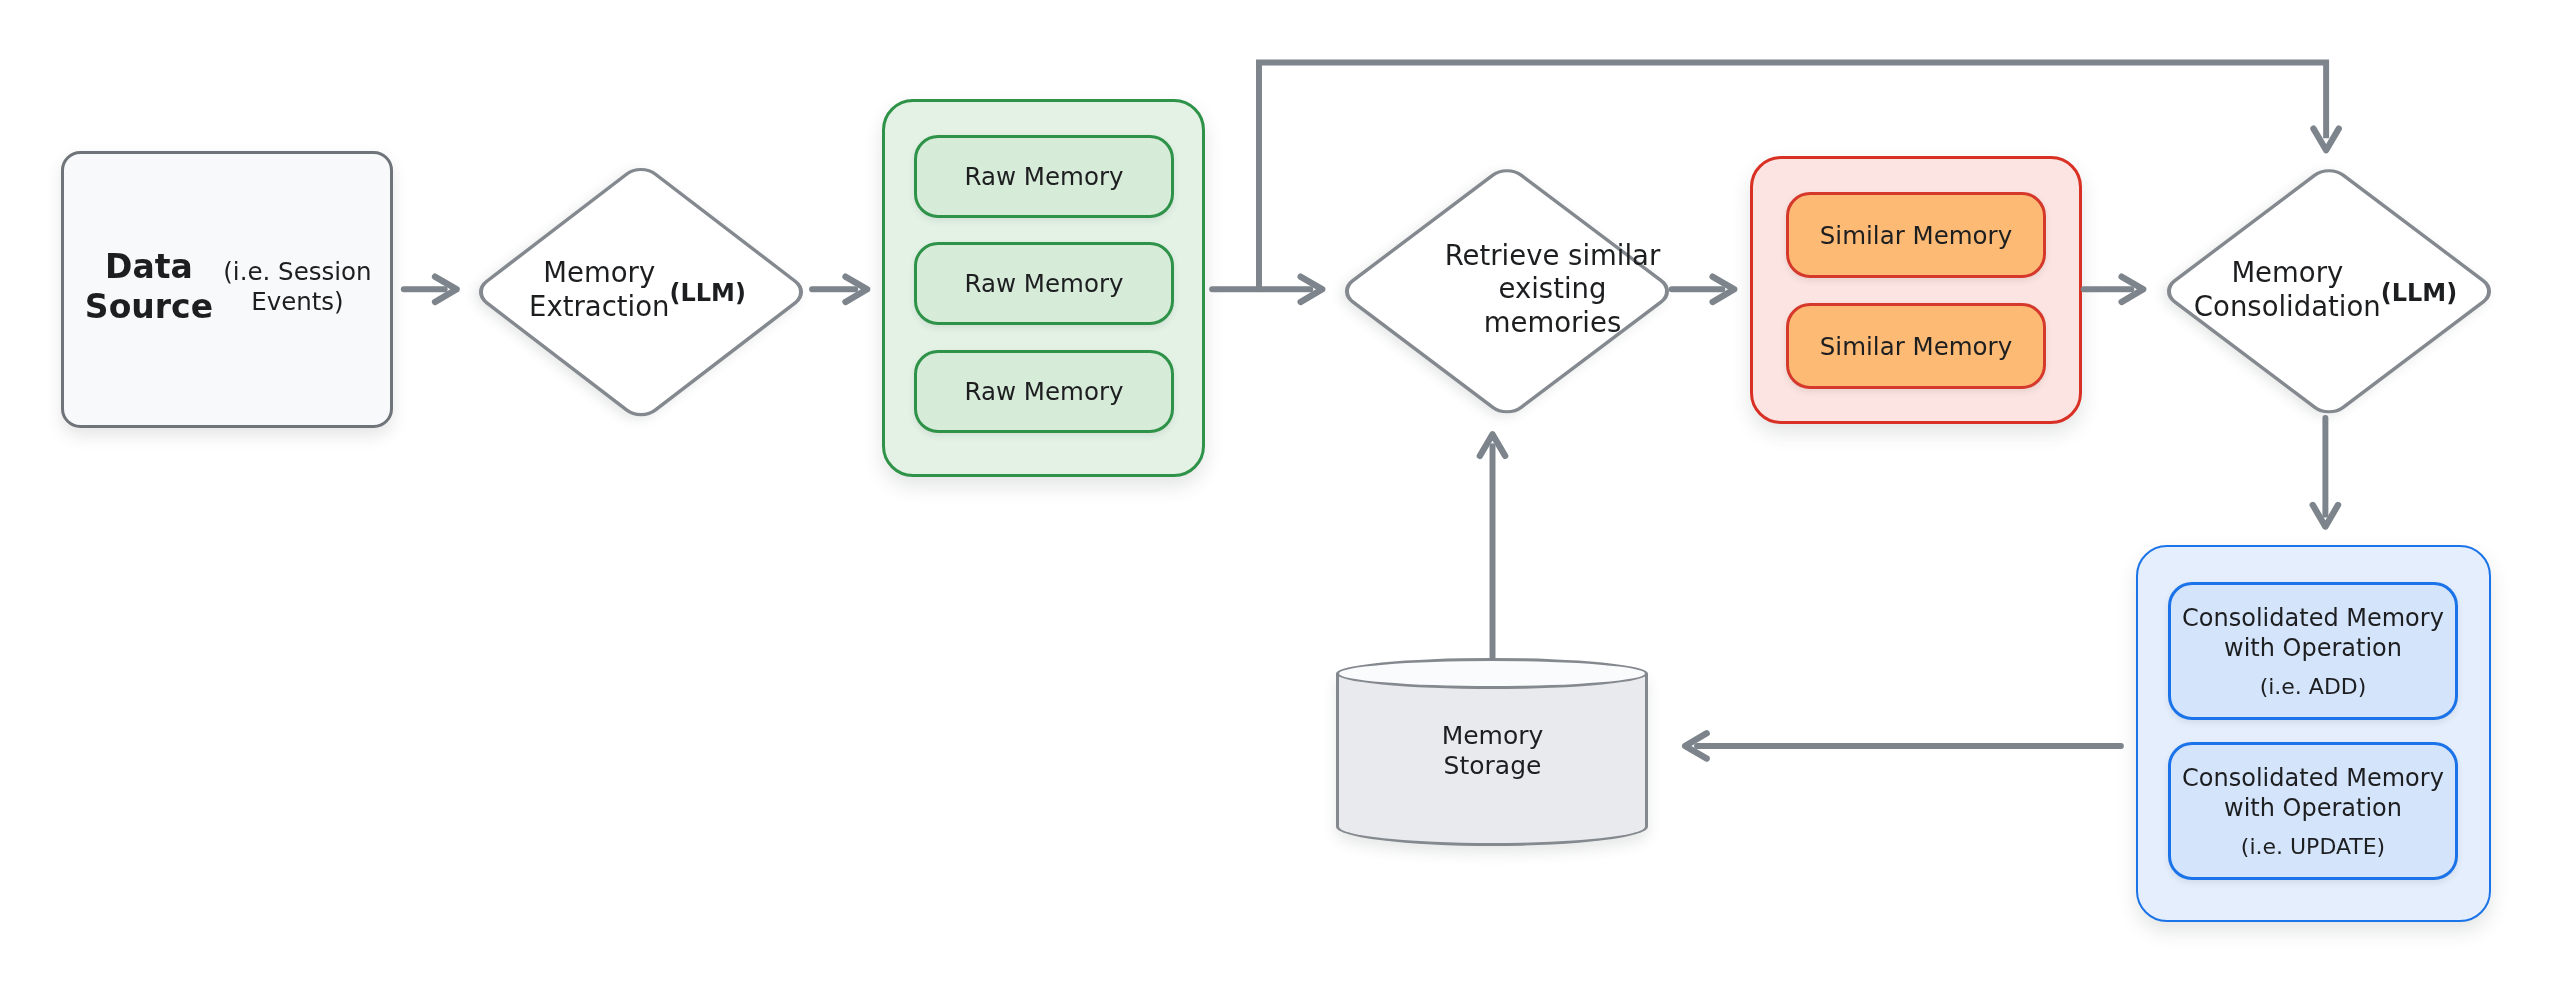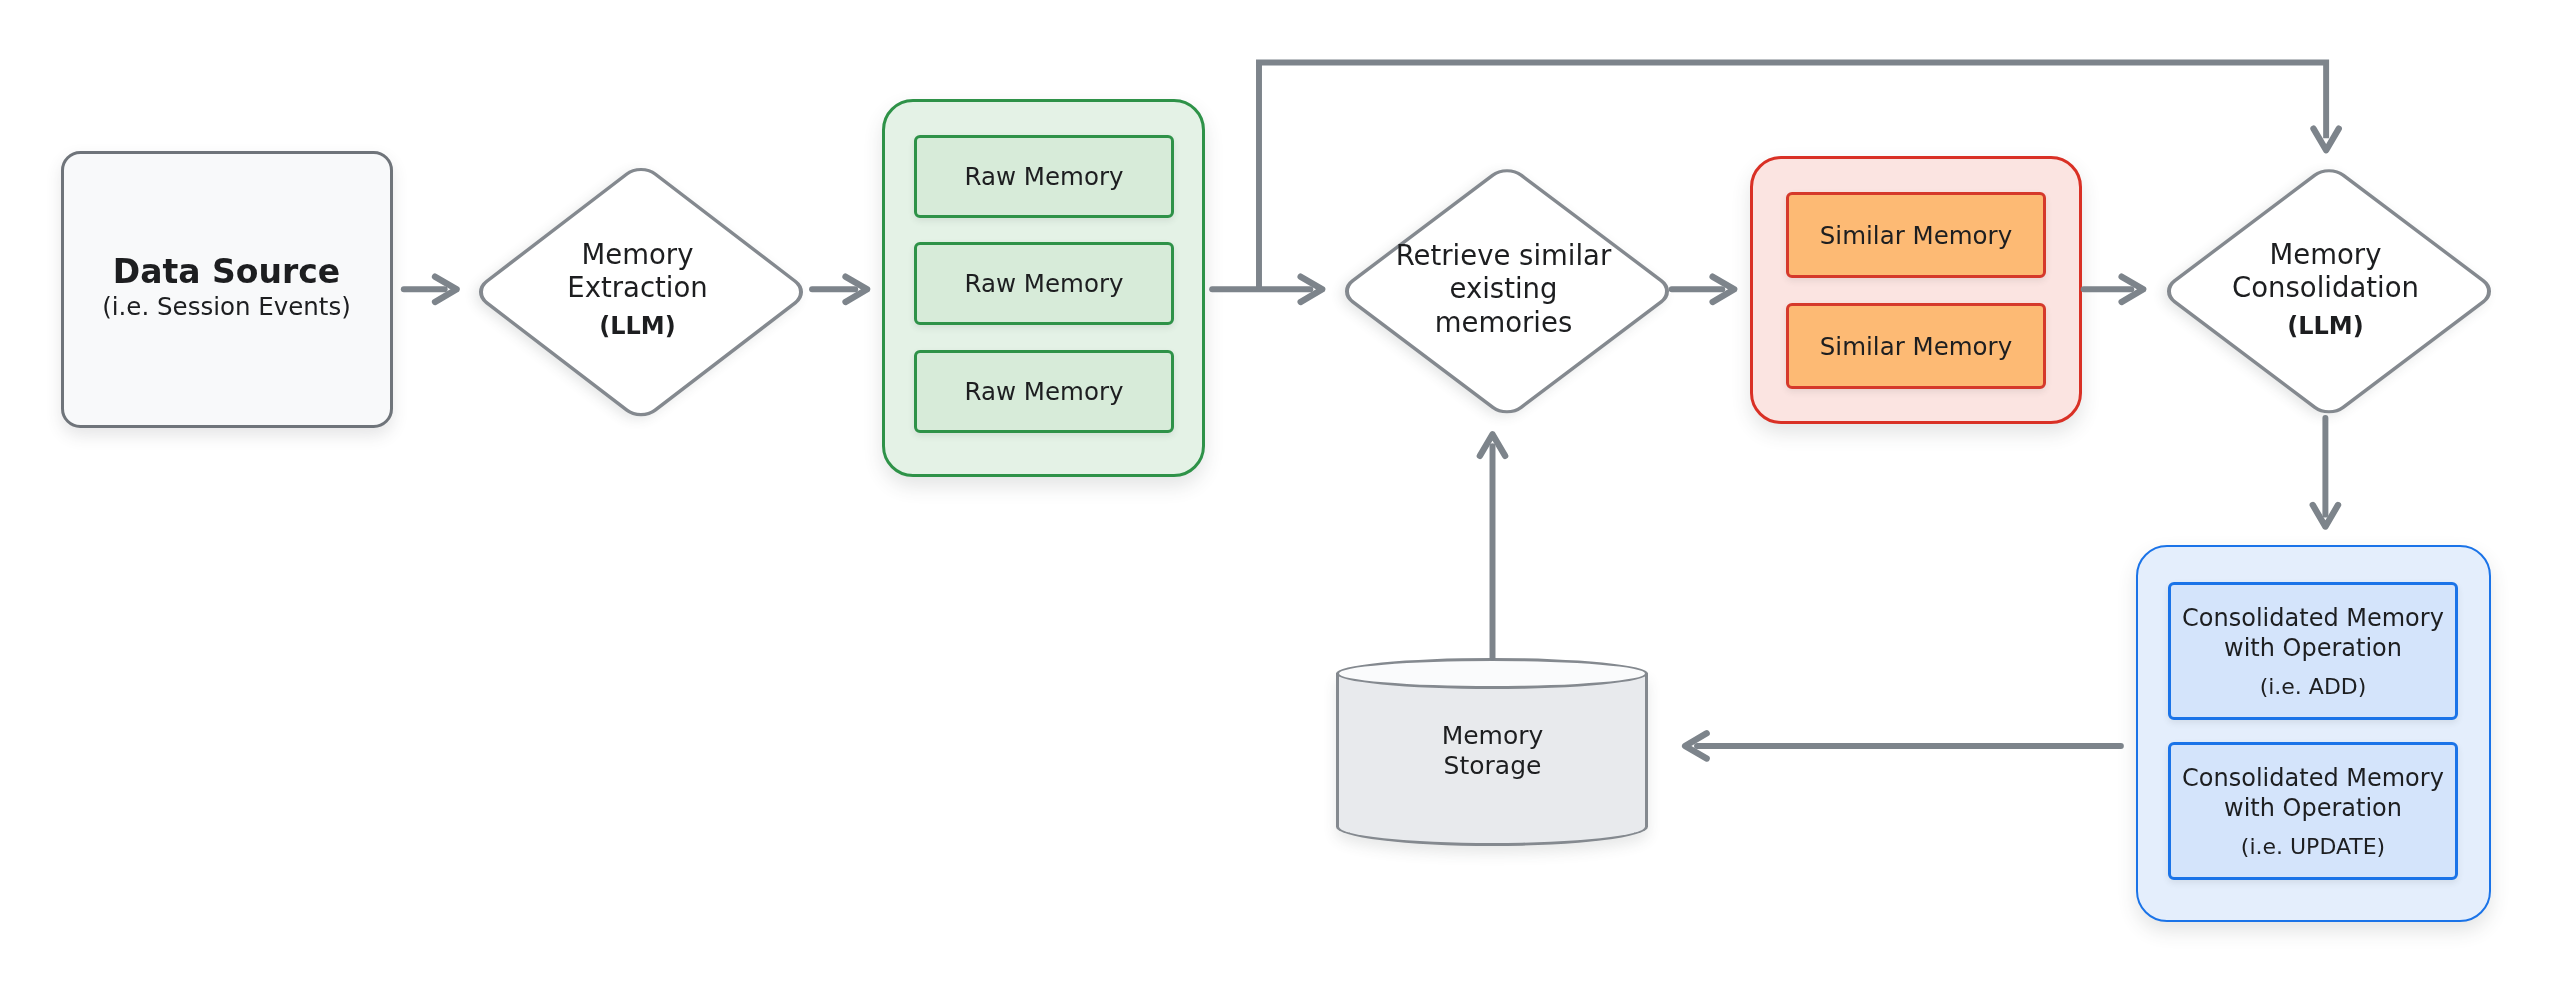--- a/index.html
+++ b/index.html
@@ -2,21 +2,21 @@
 <html style="font-size:12px"><head>
 <meta charset="utf-8">
 <style>
   html,body{margin:0;padding:0;background:#fff;}
   .canvas{
     position:relative;width:2576px;height:1001px;background:#ffffff;
     font-family:"DejaVu Sans",sans-serif;color:#1d1e20;overflow:hidden;
   }
   .abs{position:absolute;box-sizing:border-box;}
   .txt{
-    display:flex;flex-direction:column;align-items:center;justify-content:center;
+    display:flex;flex-direction:row;align-items:center;justify-content:center;
     text-align:center;white-space:pre-line;line-height:1.22;
   }
   
   .plain-node{
     background:#f8f9fa;border:3.7px solid #6f747a;border-radius:19.3px;
     box-shadow:0 7.4px 16.4px rgba(60,64,67,.13);
   }
   .plain-title{font-size:33px;font-weight:700;}
   .plain-sub{font-size:24.5px;font-weight:400;}
   
@@ -26,21 +26,21 @@
     transform:rotate(45deg);box-shadow:0 6px 13.4px rgba(60,64,67,.12);
   }
   .diamond-title{font-size:27.5px;font-weight:400;}
   .diamond-sub{font-size:24px;font-weight:700;margin-top:7.4px;}
   
   .group{border-radius:31px;box-shadow:0 9px 19.3px rgba(60,64,67,.14);}
   .group.green{background:#e4f2e6;border:3px solid #2e9248;}
   .group.red{background:#fbe4e1;border:3px solid #d93025;}
   .group.blue{background:#e4eefc;border:2.2px solid #1a73e8;}
   .item{
-    border-radius:6px;box-shadow:0 3px 6.7px rgba(60,64,67,.10);
+    border-radius:24px;box-shadow:0 3px 6.7px rgba(60,64,67,.10);
     display:flex;align-items:center;justify-content:center;text-align:center;white-space:pre-line;
   }
   .item.green{background:#d7ebd9;border:3.7px solid #2e9248;}
   .item.red{background:#fdba74;border:3.7px solid #d5392b;}
   .item.blue{background:#d4e4fb;border:3.7px solid #1a73e8;flex-direction:column;}
   .item-label{font-size:24.5px;font-weight:400;}
   .cons-title{font-size:24px;font-weight:400;line-height:1.25;white-space:pre-line;}
   .cons-sub{font-size:22px;font-weight:400;margin-top:10.4px;}
   
   .cyl-body{
@@ -81,21 +81,21 @@
   <div class="abs item green" style="left:914px;top:242px;width:260px;height:83px;">
     <span class="item-label">Raw Memory</span>
   </div>
   <div class="abs item green" style="left:914px;top:350px;width:260px;height:83px;">
     <span class="item-label">Raw Memory</span>
   </div>
 
   <div class="dwrap" style="left:1338px;top:123px;width:332px;height:332px;transform:scaleY(0.7534);">
     <div class="dcore" style="left:48px;top:48px;width:234px;height:234px;"></div>
   </div>
-  <div class="abs txt" style="left:1355px;top:207px;width:297px;height:164px;">
+  <div class="abs txt" style="left:1404px;top:207px;width:297px;height:164px;">
     <span class="diamond-title">Retrieve similar
 existing
 memories</span>
   </div>
 
   <div class="abs group red" style="left:1750px;top:156px;width:332px;height:268px;"></div>
   <div class="abs item red" style="left:1786px;top:192px;width:260px;height:86px;">
     <span class="item-label">Similar Memory</span>
   </div>
   <div class="abs item red" style="left:1786px;top:303px;width:260px;height:86px;">

